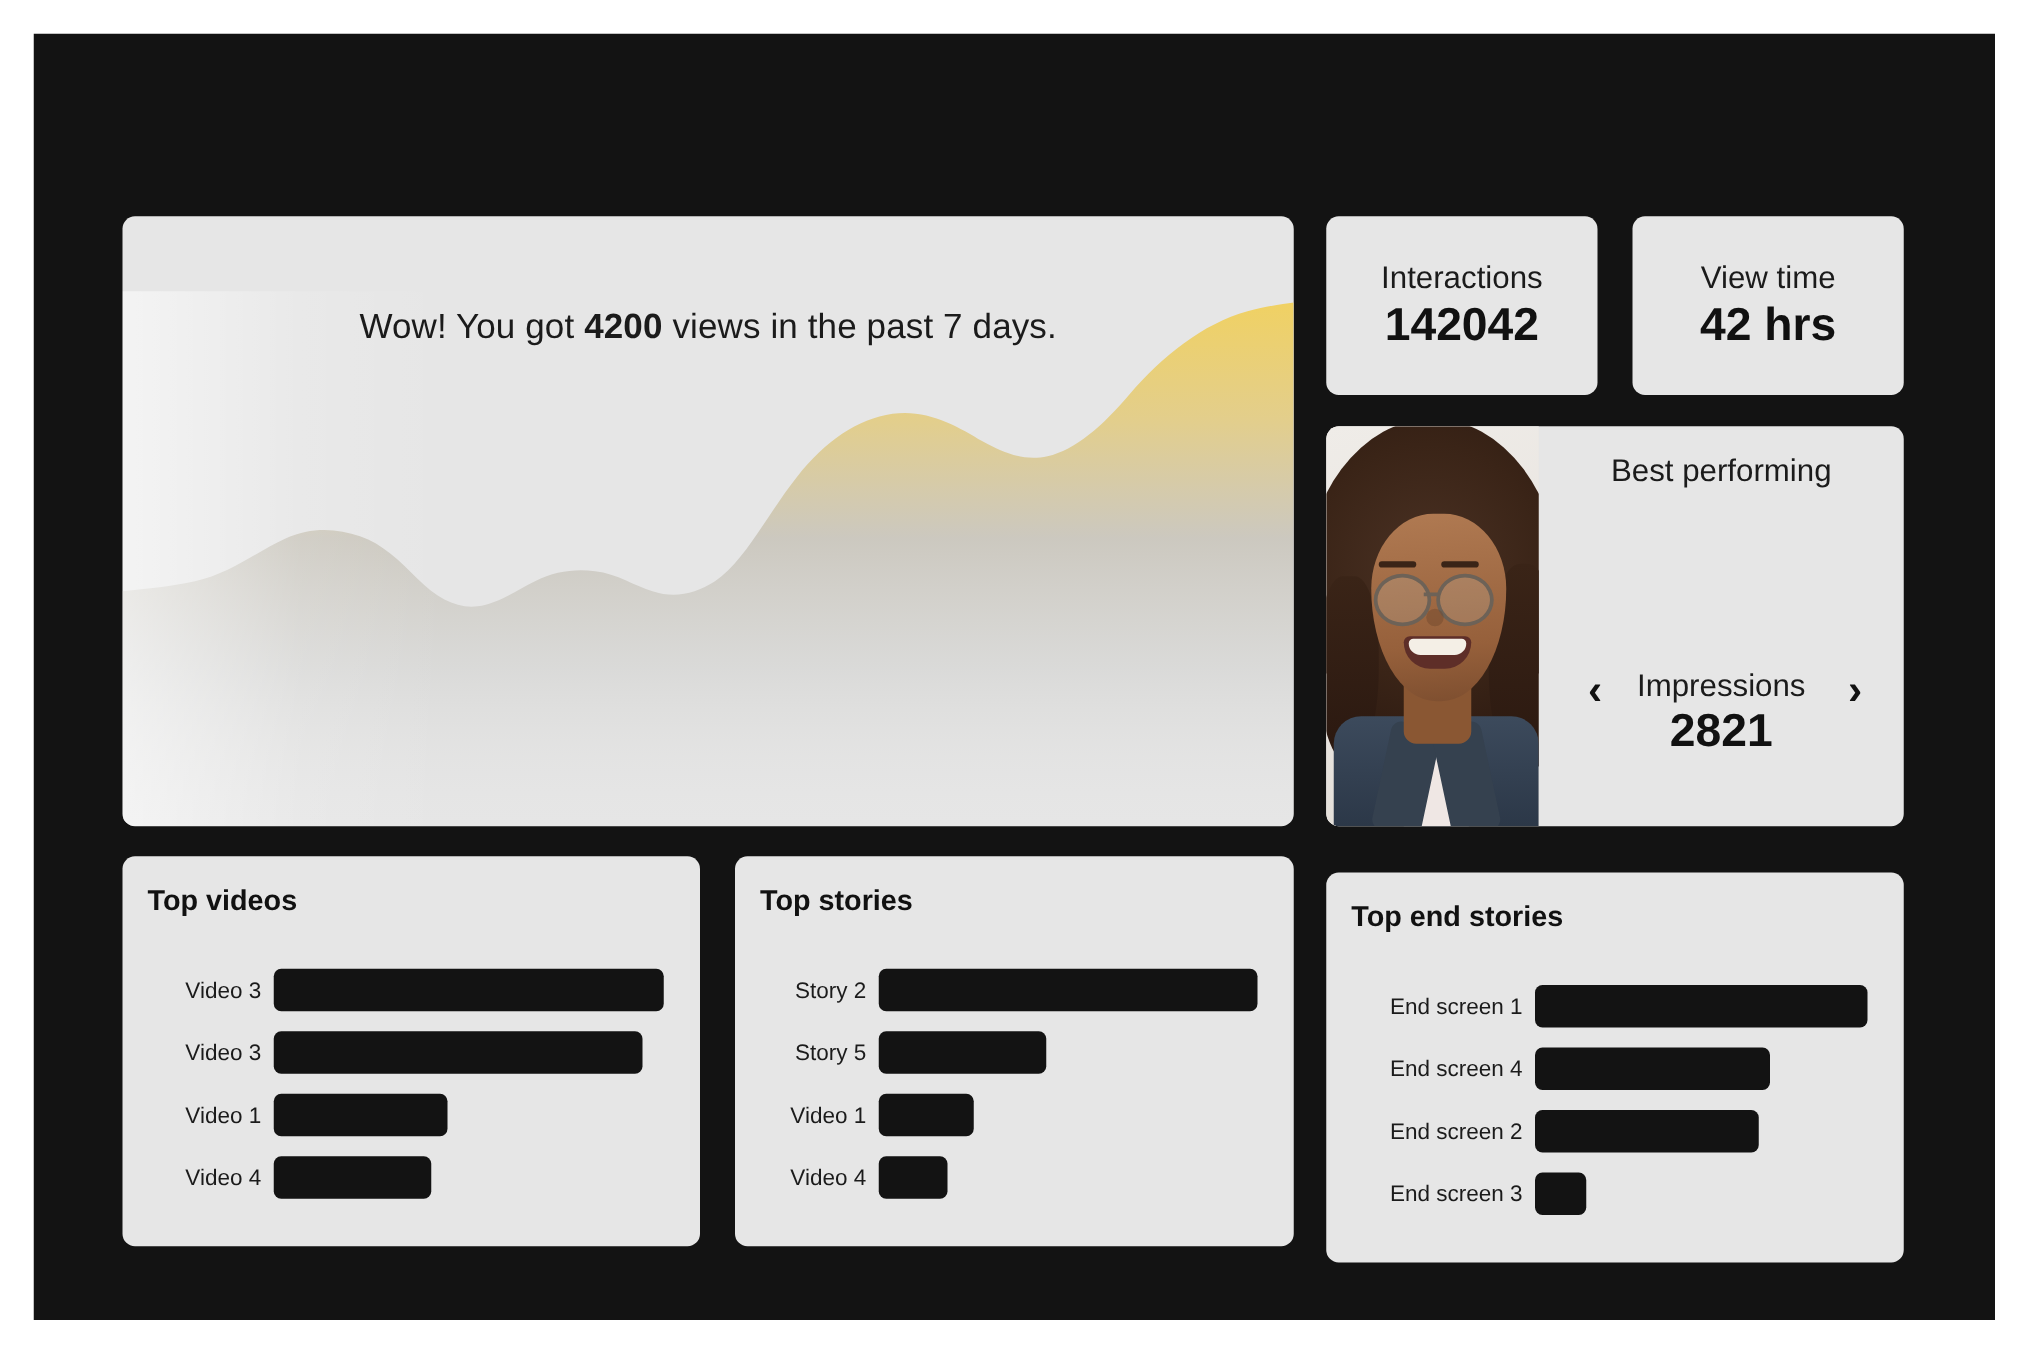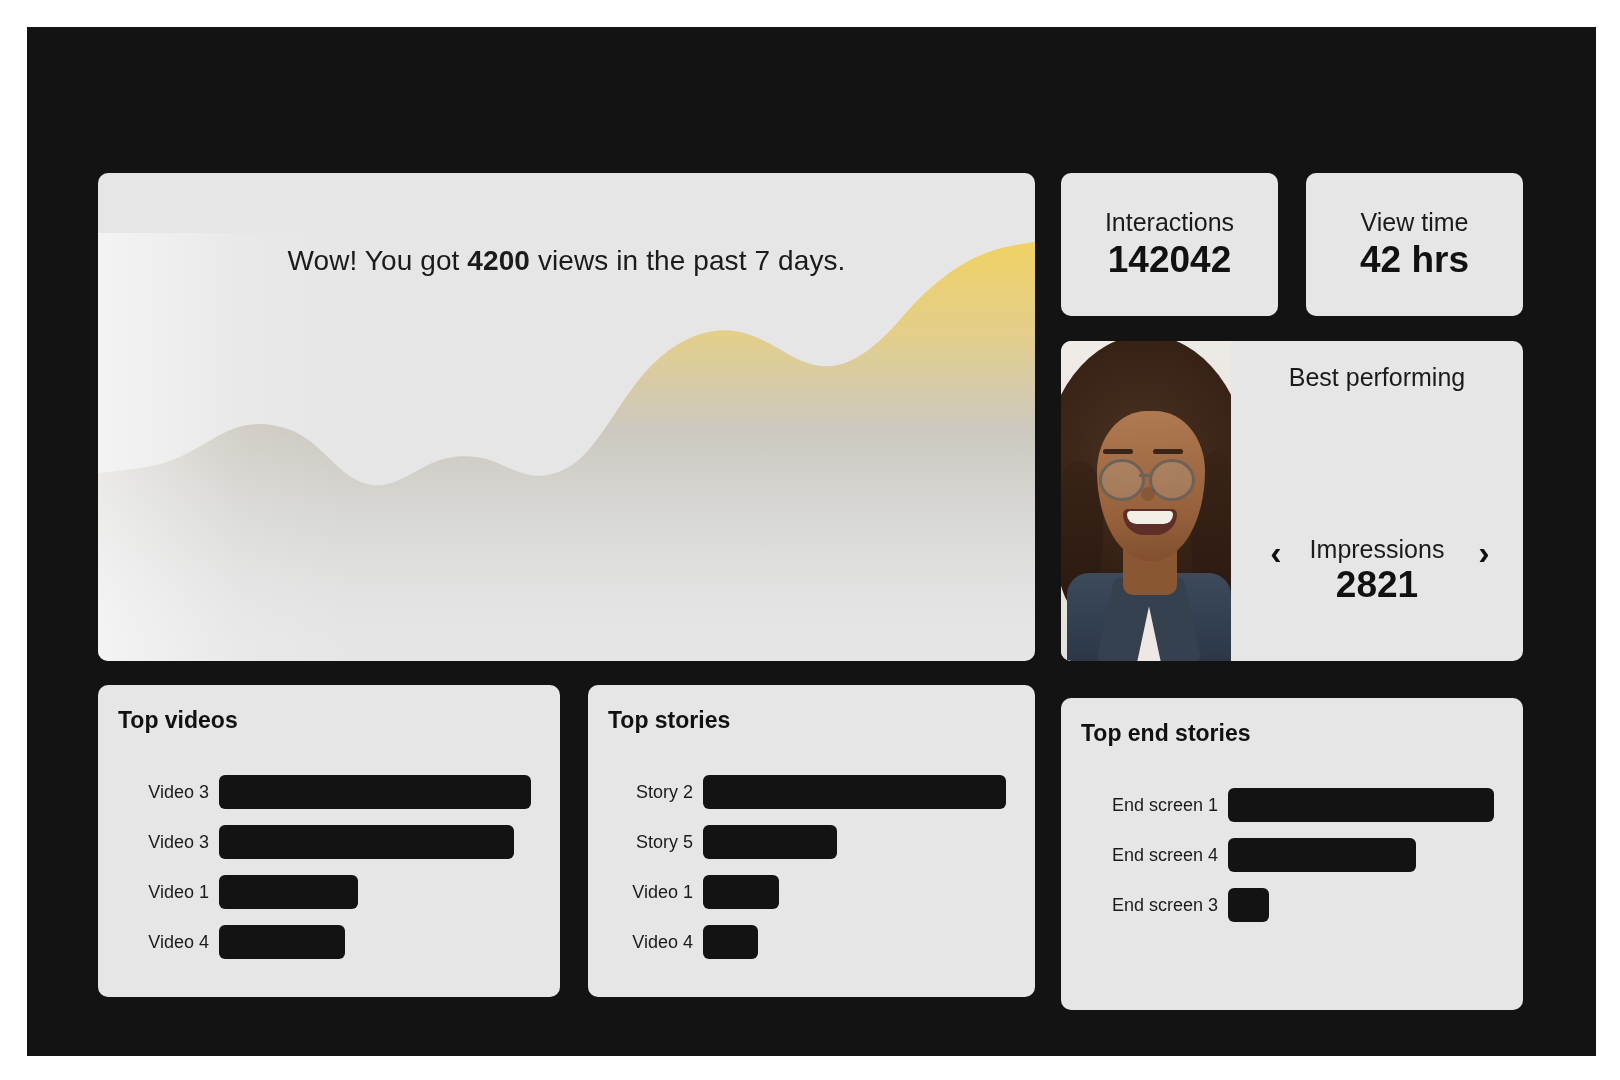--- a/index.html
+++ b/index.html
@@ -415,20 +415,26 @@
             <div class="bar-fill" style="width: 100%;"></div>
           </div>
         </div>
         <div class="bar-row">
           <div class="bar-label">End screen 4</div>
           <div class="bar-track">
             <div class="bar-fill" style="width: 70.6%;"></div>
           </div>
         </div>
         <div class="bar-row">
+          <div class="bar-label">End screen 2</div>
+          <div class="bar-track">
+            <div class="bar-fill" style="width: 67.4%;"></div>
+          </div>
+        </div>
+        <div class="bar-row">
           <div class="bar-label">End screen 3</div>
           <div class="bar-track">
             <div class="bar-fill" style="width: 15.4%;"></div>
           </div>
         </div>
       </div>
     </div>
 
   </div>
 </div>

